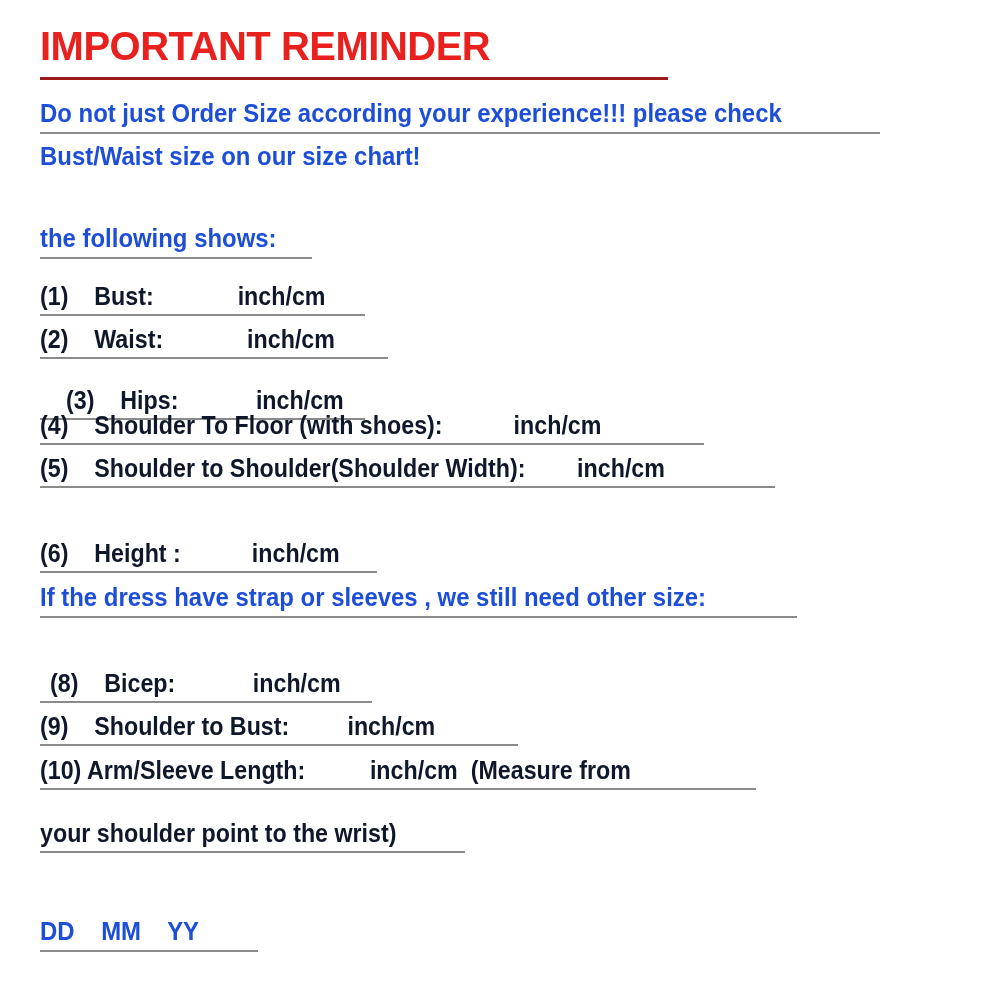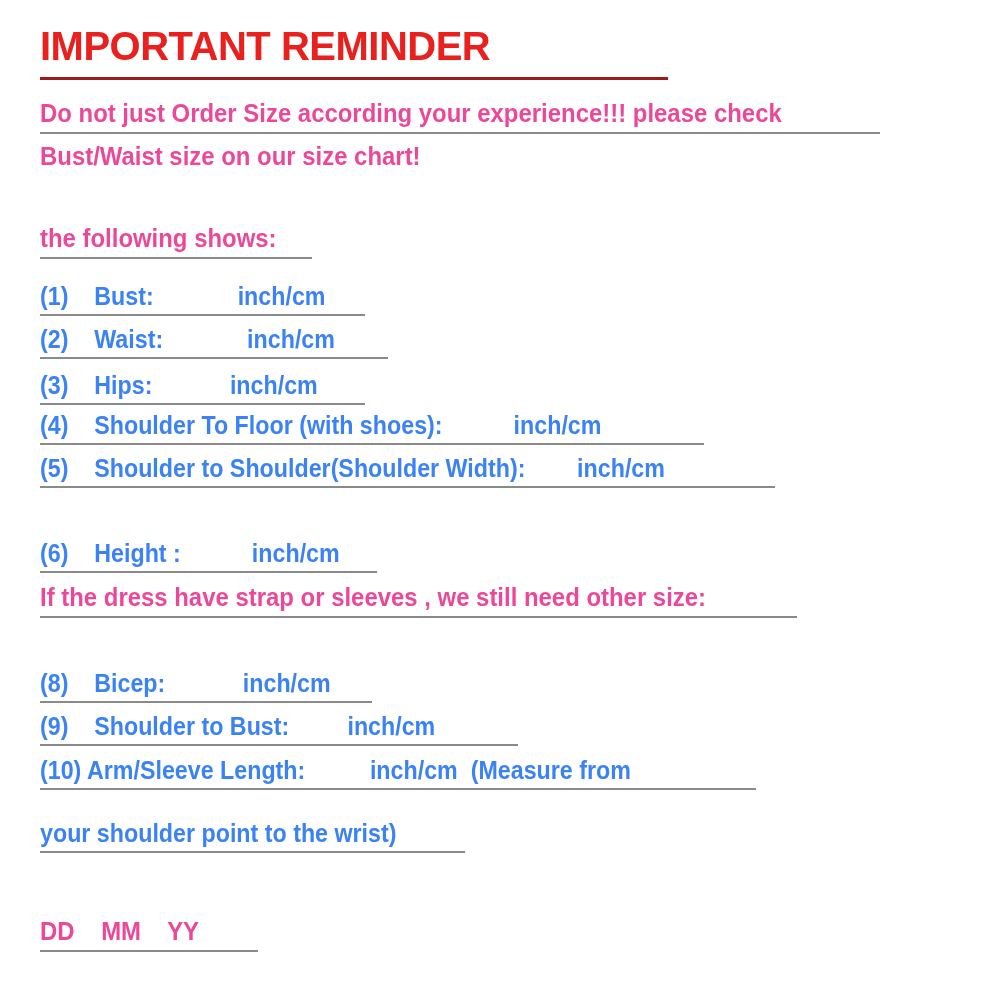--- a/index.html
+++ b/index.html
@@ -60,34 +60,34 @@
   }
   .line .rule {
     display: block;
     height: 2px;
     background: #8a8a8a;
     margin-top: 4px;
   }
 
   
   .red {
-    color: #ec4899;
+    color: #1d4ed8;
     font-family: "Liberation Sans", sans-serif;
     font-weight: bold;
     font-size: 26px;
   }
   .red .txt {
     font-stretch: condensed;
     transform: scaleX(0.92);
     transform-origin: left center;
   }
 
   
   .item {
-    color: #3b82f6;
+    color: #0f172a;
     font-family: "Liberation Sans", sans-serif;
     font-weight: bold;
     font-size: 25px;
   }
   .item .txt {
     font-stretch: condensed;
     transform: scaleX(0.93);
     transform-origin: left center;
   }
 </style>
@@ -120,21 +120,21 @@
   <div class="line item" style="left:40px; top:283px;">
     <span class="txt">(1)    Bust:             inch/cm</span>
     <span class="rule" style="width:325px;"></span>
   </div>
 
   <div class="line item" style="left:40px; top:326px;">
     <span class="txt">(2)    Waist:             inch/cm</span>
     <span class="rule" style="width:348px;"></span>
   </div>
 
-  <div class="line item" style="left:40px; top:372px;">
+  <div class="line item" style="left:40px; top:387px;text-align:right;">
     <span class="txt">(3)    Hips:            inch/cm</span>
     <span class="rule" style="width:325px;"></span>
   </div>
 
   <div class="line item" style="left:40px; top:412px;">
     <span class="txt">(4)    Shoulder To Floor (with shoes):           inch/cm</span>
     <span class="rule" style="width:664px;"></span>
   </div>
 
   <div class="line item" style="left:40px; top:455px;">
@@ -146,21 +146,21 @@
     <span class="txt">(6)    Height :           inch/cm</span>
     <span class="rule" style="width:337px;"></span>
   </div>
 
   <div class="line red" style="left:40px; top:584px;">
     <span class="txt">If the dress have strap or sleeves , we still need other size:</span>
     <span class="rule" style="width:757px;"></span>
   </div>
 
 
-  <div class="line item" style="left:40px; top:670px;">
+  <div class="line item" style="left:40px; top:670px;text-align:center;">
     <span class="txt">(8)    Bicep:            inch/cm</span>
     <span class="rule" style="width:332px;"></span>
   </div>
 
   <div class="line item" style="left:40px; top:713px;">
     <span class="txt">(9)    Shoulder to Bust:         inch/cm</span>
     <span class="rule" style="width:478px;"></span>
   </div>
 
   <div class="line item" style="left:40px; top:757px;">

